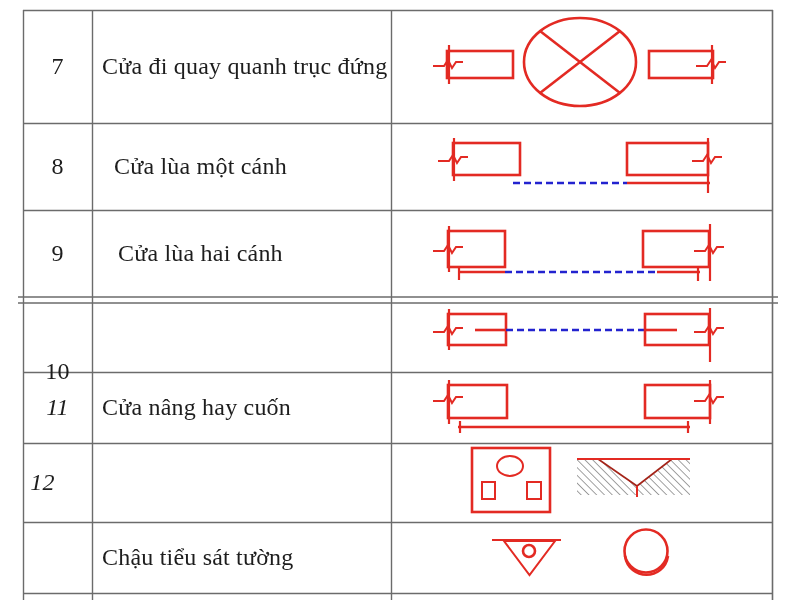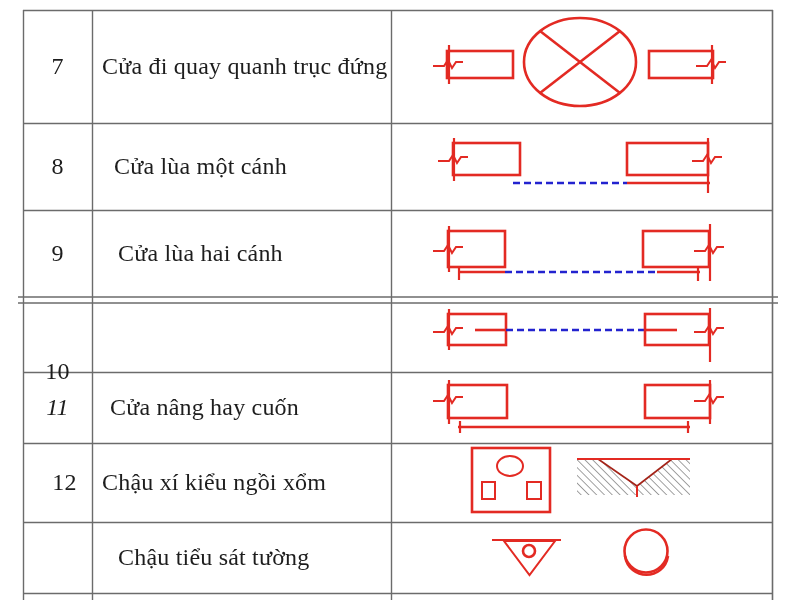--- a/index.html
+++ b/index.html
@@ -146,20 +146,19 @@
 
   <div class="cell num" style="left:23px;top:124px;width:69px;height:86px;">8</div>
   <div class="cell label" style="left:104px;top:124px;width:299px;height:86px;">Cửa lùa một cánh</div>
 
   <div class="cell num" style="left:23px;top:211px;width:69px;height:86px;">9</div>
   <div class="cell label" style="left:108px;top:211px;width:299px;height:86px;">Cửa lùa hai cánh</div>
 
   <div class="cell num" style="left:23px;top:303px;width:69px;height:69px;margin-top:34px;">10</div>
 
   <div class="cell num" style="left:23px;top:373px;width:69px;height:70px;font-style:italic;">11</div>
-  <div class="cell label" style="left:100px;top:373px;width:299px;height:70px;">Cửa nâng hay cuốn</div>
+  <div class="cell label" style="left:92px;top:373px;width:299px;height:70px;">Cửa nâng hay cuốn</div>
 
-  <div class="cell num" style="left:30px;top:444px;width:69px;height:78px;">12</div>
-  <div class="cell label" style="left:92px;top:444px;width:299px;height:78px;">Chậu xí kiểu ngồi xổm</div>
+  <div class="cell num" style="left:8px;top:444px;width:69px;height:78px;font-style:italic;">12</div>
 
-  <div class="cell label" style="left:108px;top:523px;width:299px;height:70px;">Chậu tiểu sát tường</div>
+  <div class="cell label" style="left:92px;top:523px;width:299px;height:70px;">Chậu tiểu sát tường</div>
 
 </div>
 
 </body></html>

